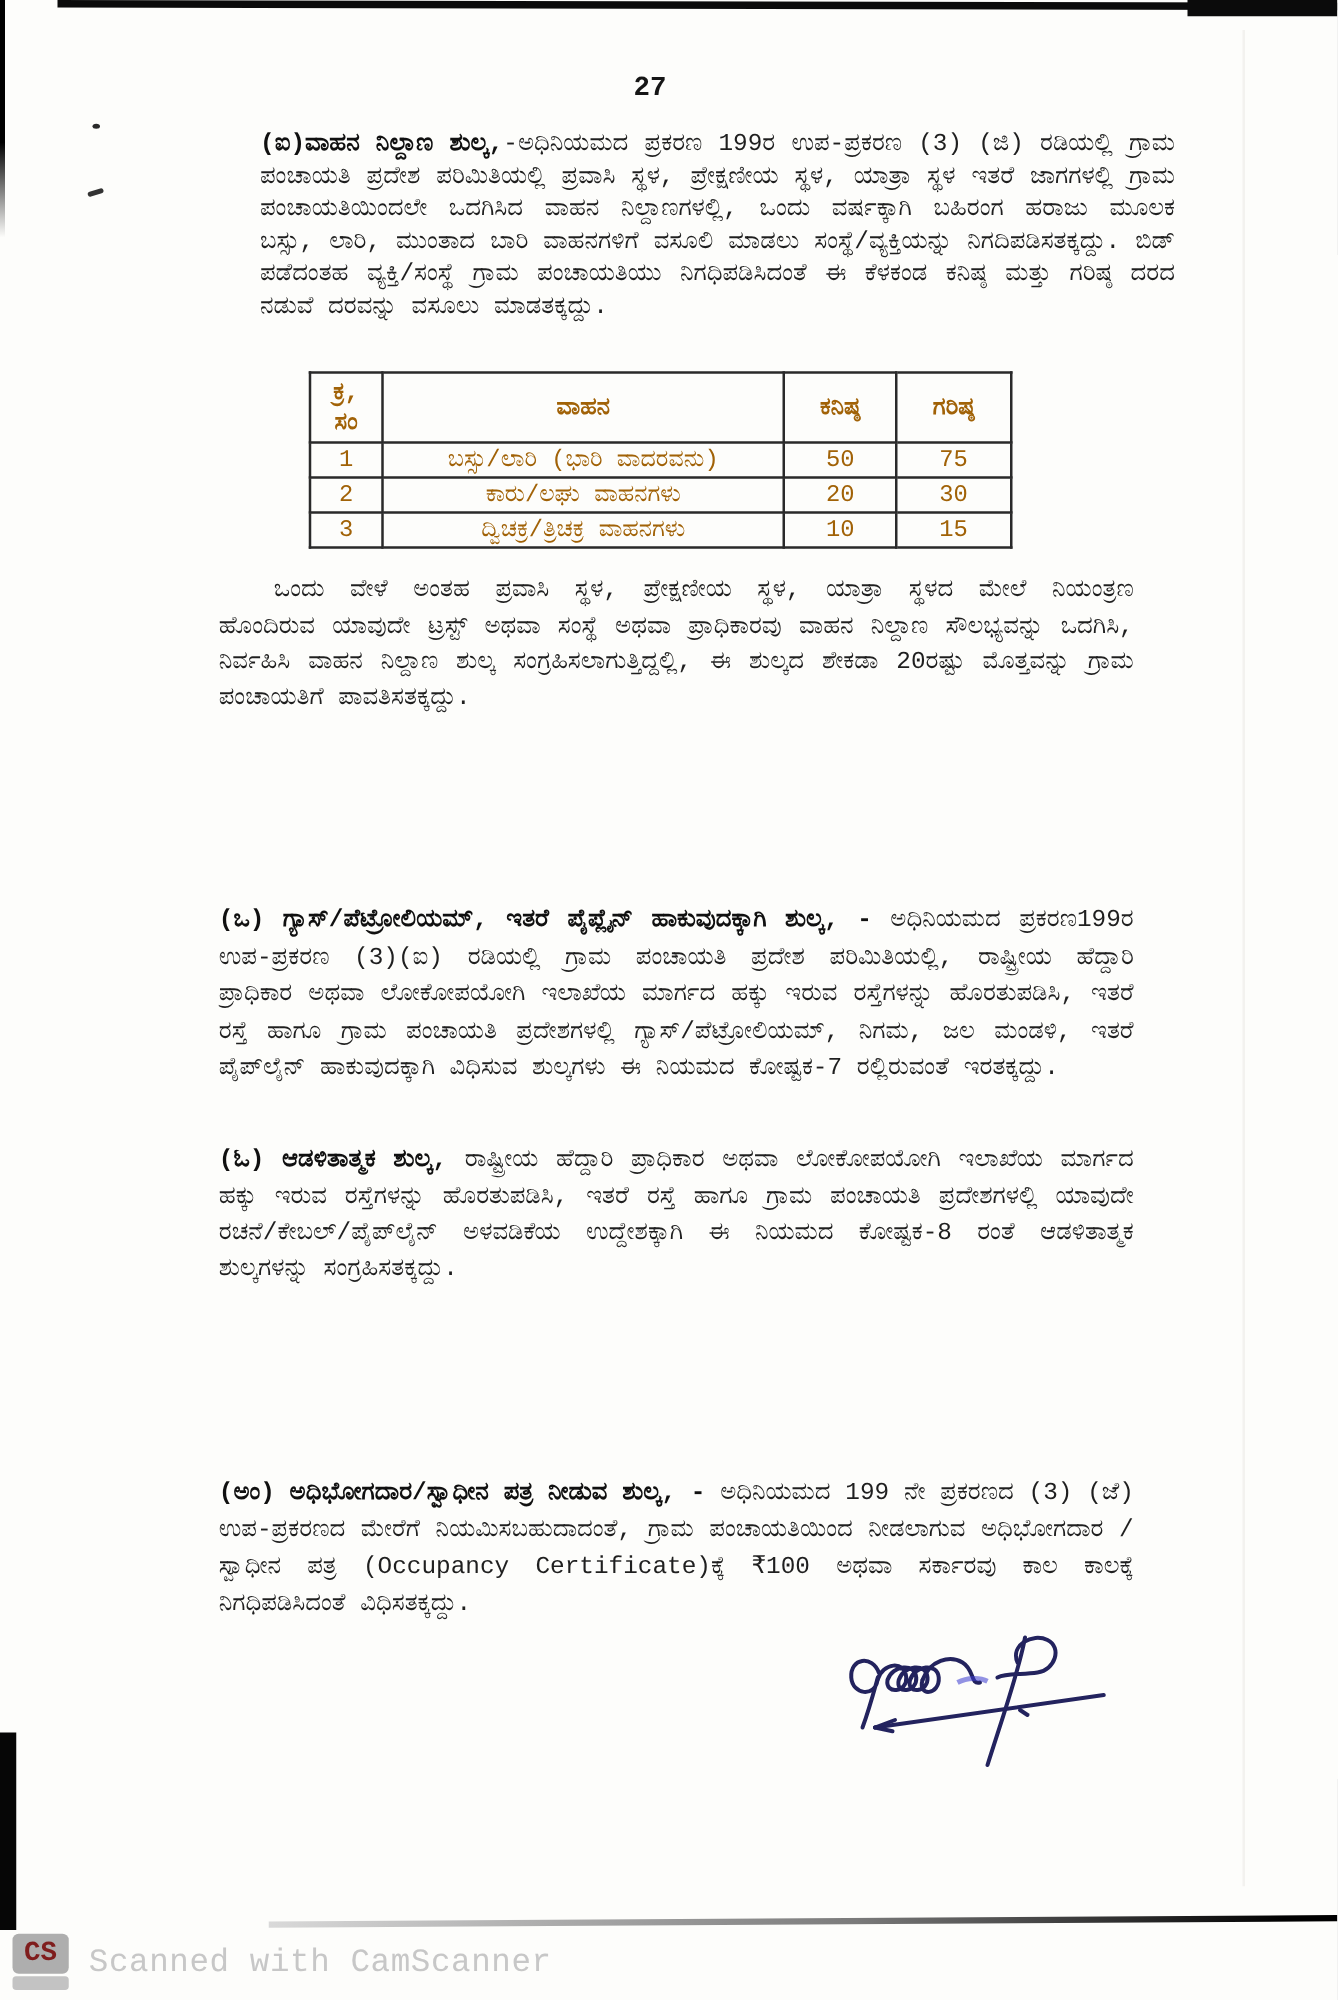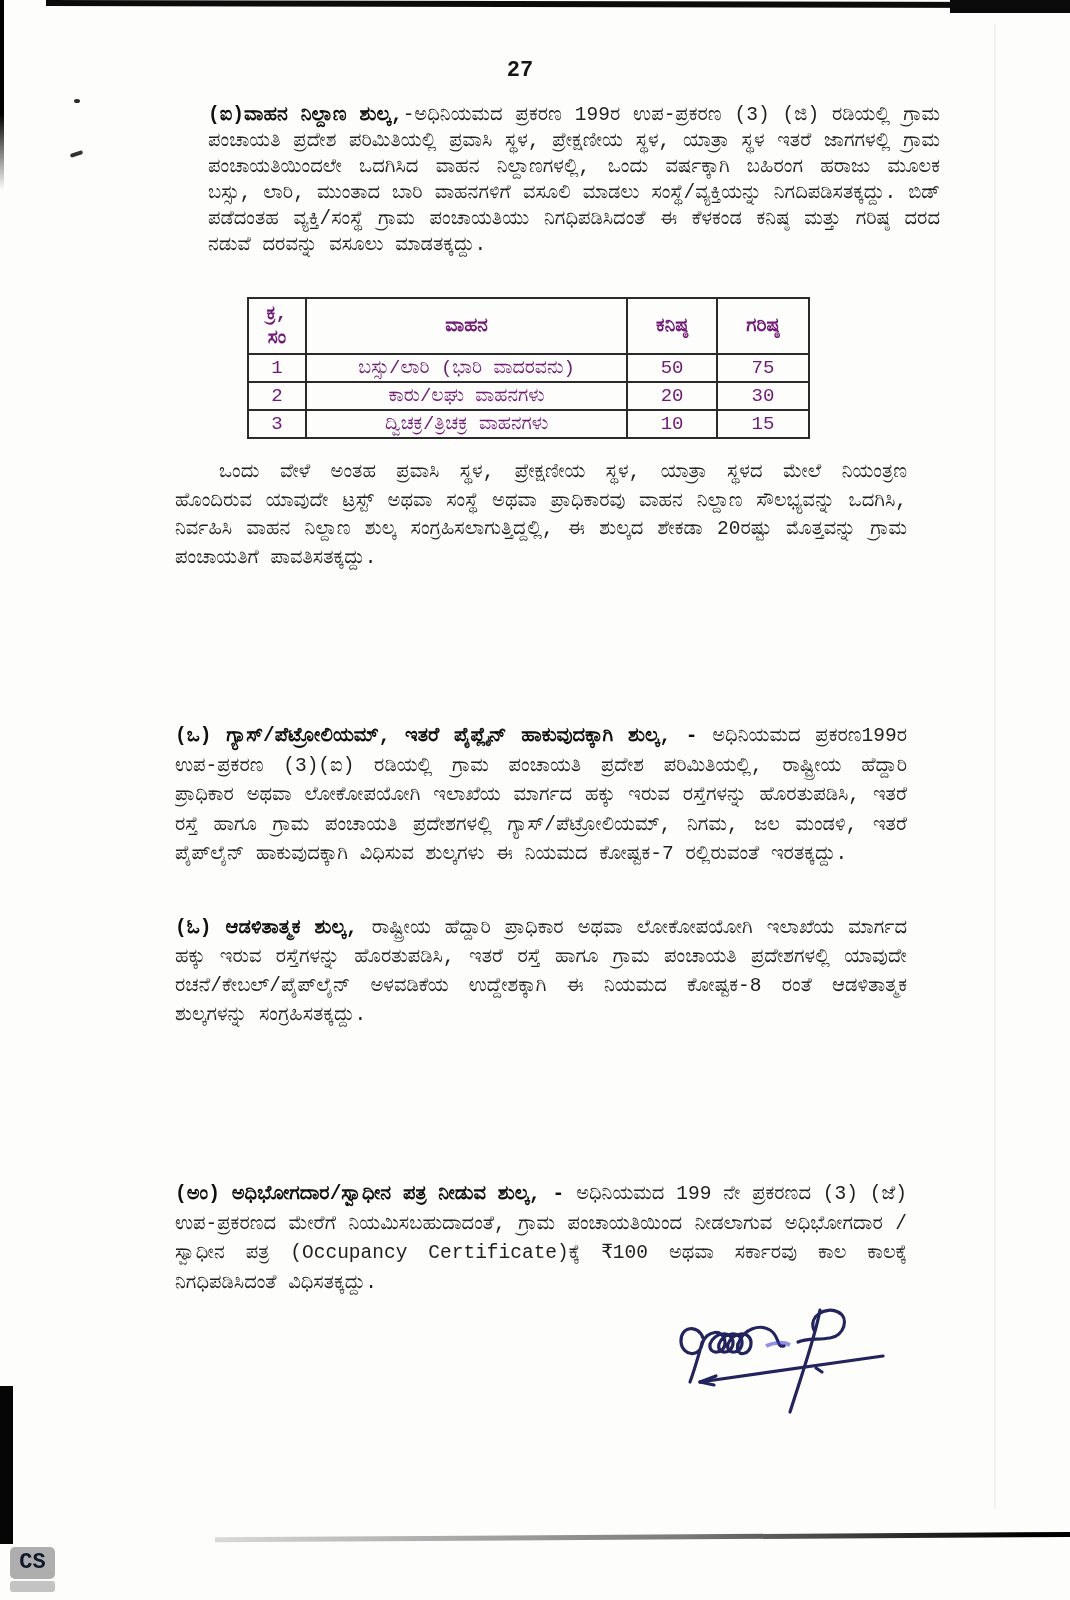--- a/index.html
+++ b/index.html
@@ -35,40 +35,40 @@
   .p3{top:618px;height:90px;line-height:29px;}
   .p4{top:722px;height:176px;line-height:29.5px;}
   .p5{top:914px;height:148px;line-height:29px;}
   .p6{top:1078px;height:88px;line-height:28px;}
   .p7{top:1180px;height:118px;line-height:29.5px;}
   .indent{display:inline-block;width:44px;}
 
   table.fee{
     position:absolute;left:247px;top:297px;width:563px;
     border-collapse:collapse;
-    font-size:19px;color:#701a75;padding-left:23px;
+    font-size:19px;color:#a16207;padding-left:23px;
   }
   table.fee th,table.fee td{
     border:2px solid #2a2a2a;
     text-align:center;vertical-align:middle;
     padding:0 4px;
   }
   table.fee th{font-weight:bold;height:54px;line-height:24px;}
   table.fee td{height:26px;}
   .col-sl{width:51px;}
   .col-veh{width:339px;}
   .col-min{width:85px;}
   .col-max{width:88px;border-radius:23px;}
 
   .signature{position:absolute;left:648px;top:1290px;width:255px;height:125px;}
 
   .footer{position:absolute;left:10px;top:1545px;height:50px;display:flex;align-items:center;}
   .cs-logo{width:45px;height:47px;margin-right:16px;}
   .cs-box{width:45px;height:32px;background:#aeaeae;border-radius:5px;display:flex;align-items:center;justify-content:center;
-          color:#0f172a;font-weight:bold;font-size:22px;letter-spacing:0;}
+          color:#7f1d1d;font-weight:bold;font-size:22px;letter-spacing:0;}
   .cs-tab{width:45px;height:11px;background:#c3c3c3;border-radius:3px;margin-top:2px;}
   .footer-text{color:#c7c7c7;font-size:26px;letter-spacing:0.5px;}
 </style>
 </head>
 <body>
 
 <div class="page">
 
   <div class="edge-top"></div>
   <div class="edge-top-right"></div>
@@ -142,15 +142,16 @@
     </g>
 
     <path d="M118,56 C126,52 136,52 142,55" stroke="#3b3bd0" stroke-width="4" opacity="0.55" fill="none"></path>
   </svg>
 
   <div class="footer">
     <div class="cs-logo">
       <div class="cs-box">CS</div>
       <div class="cs-tab"></div>
     </div>
+    <div class="footer-text">Scanned with CamScanner</div>
   </div>
 
 </div>
 
 </body></html>

